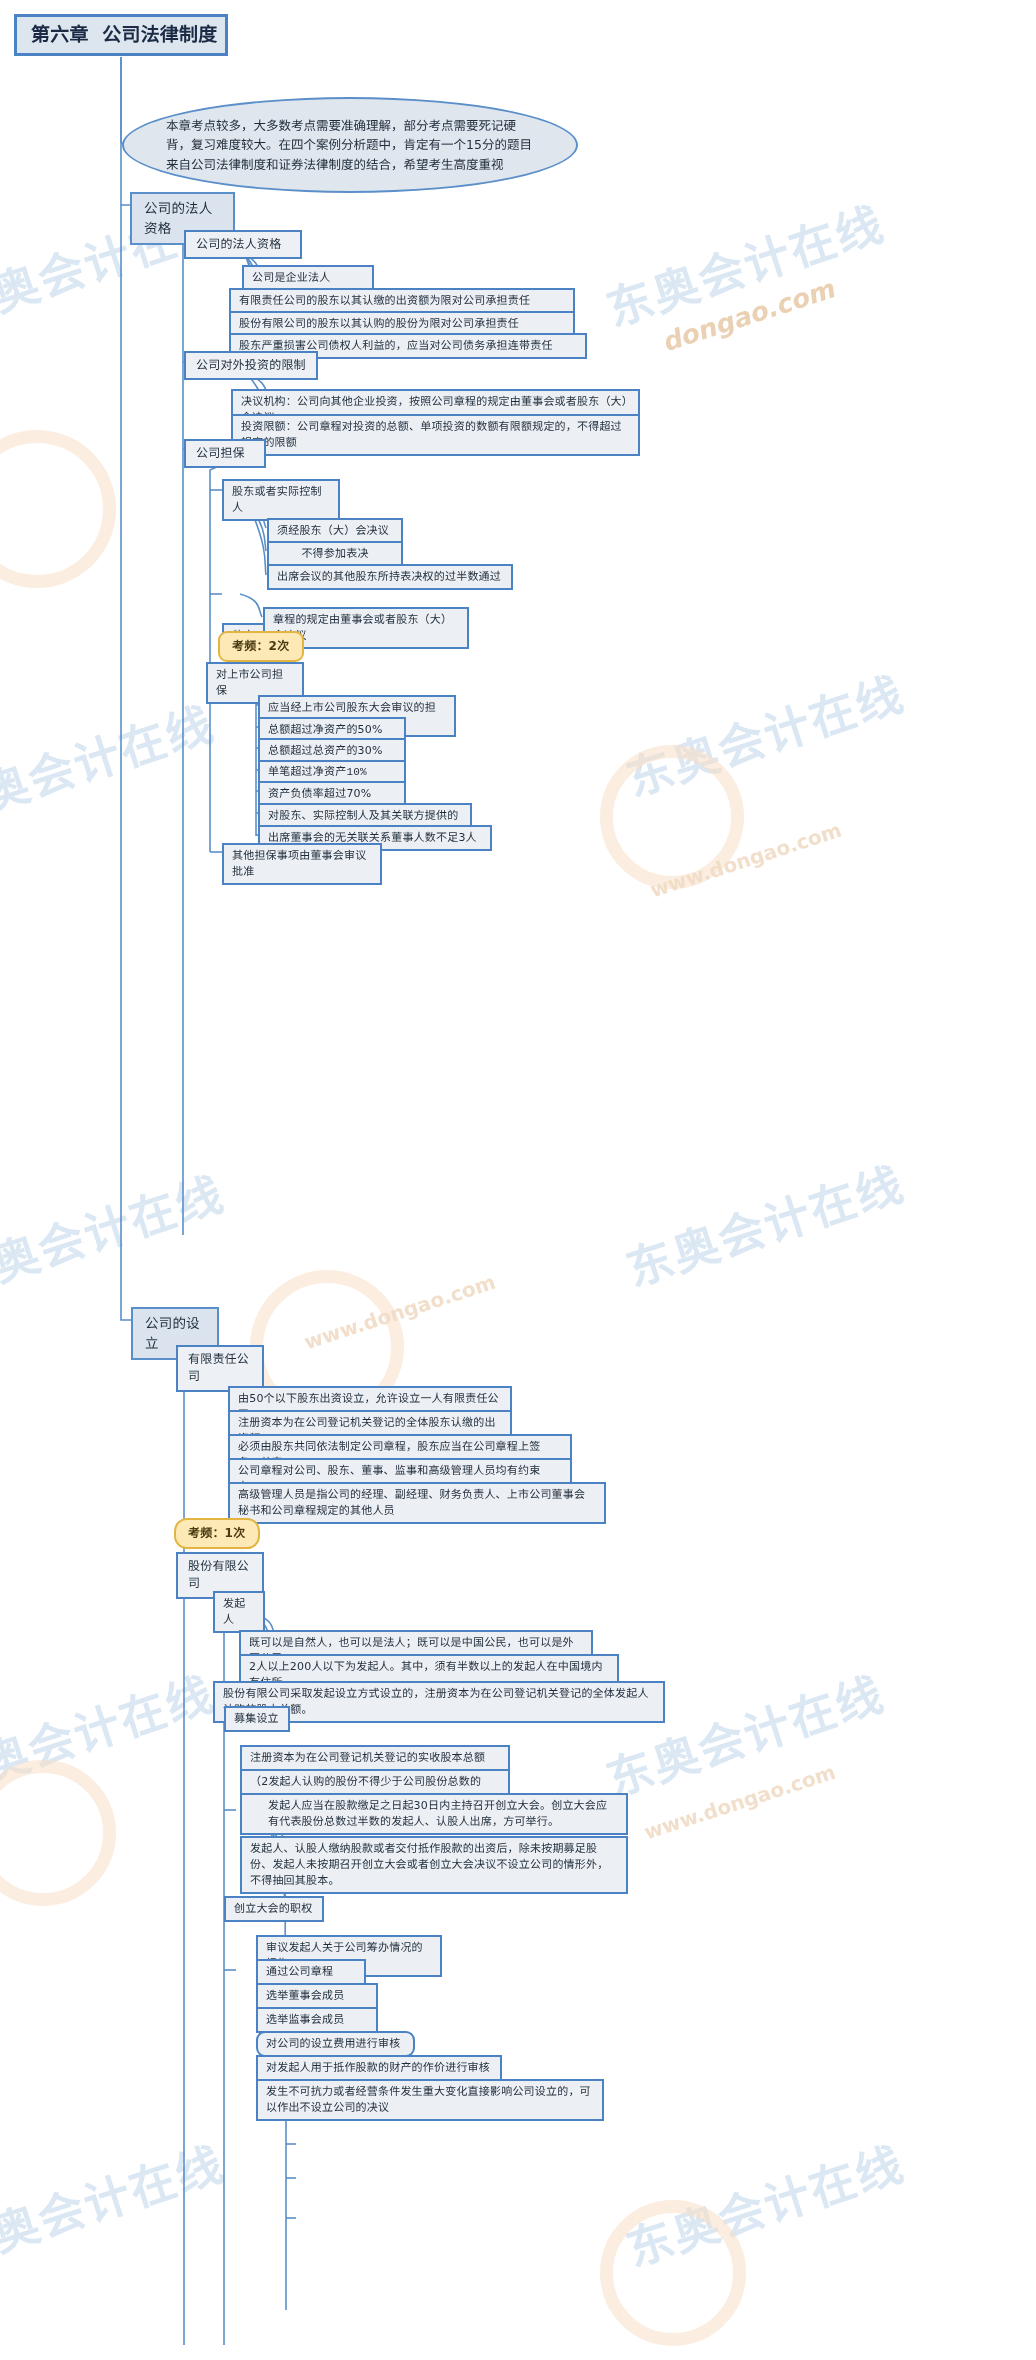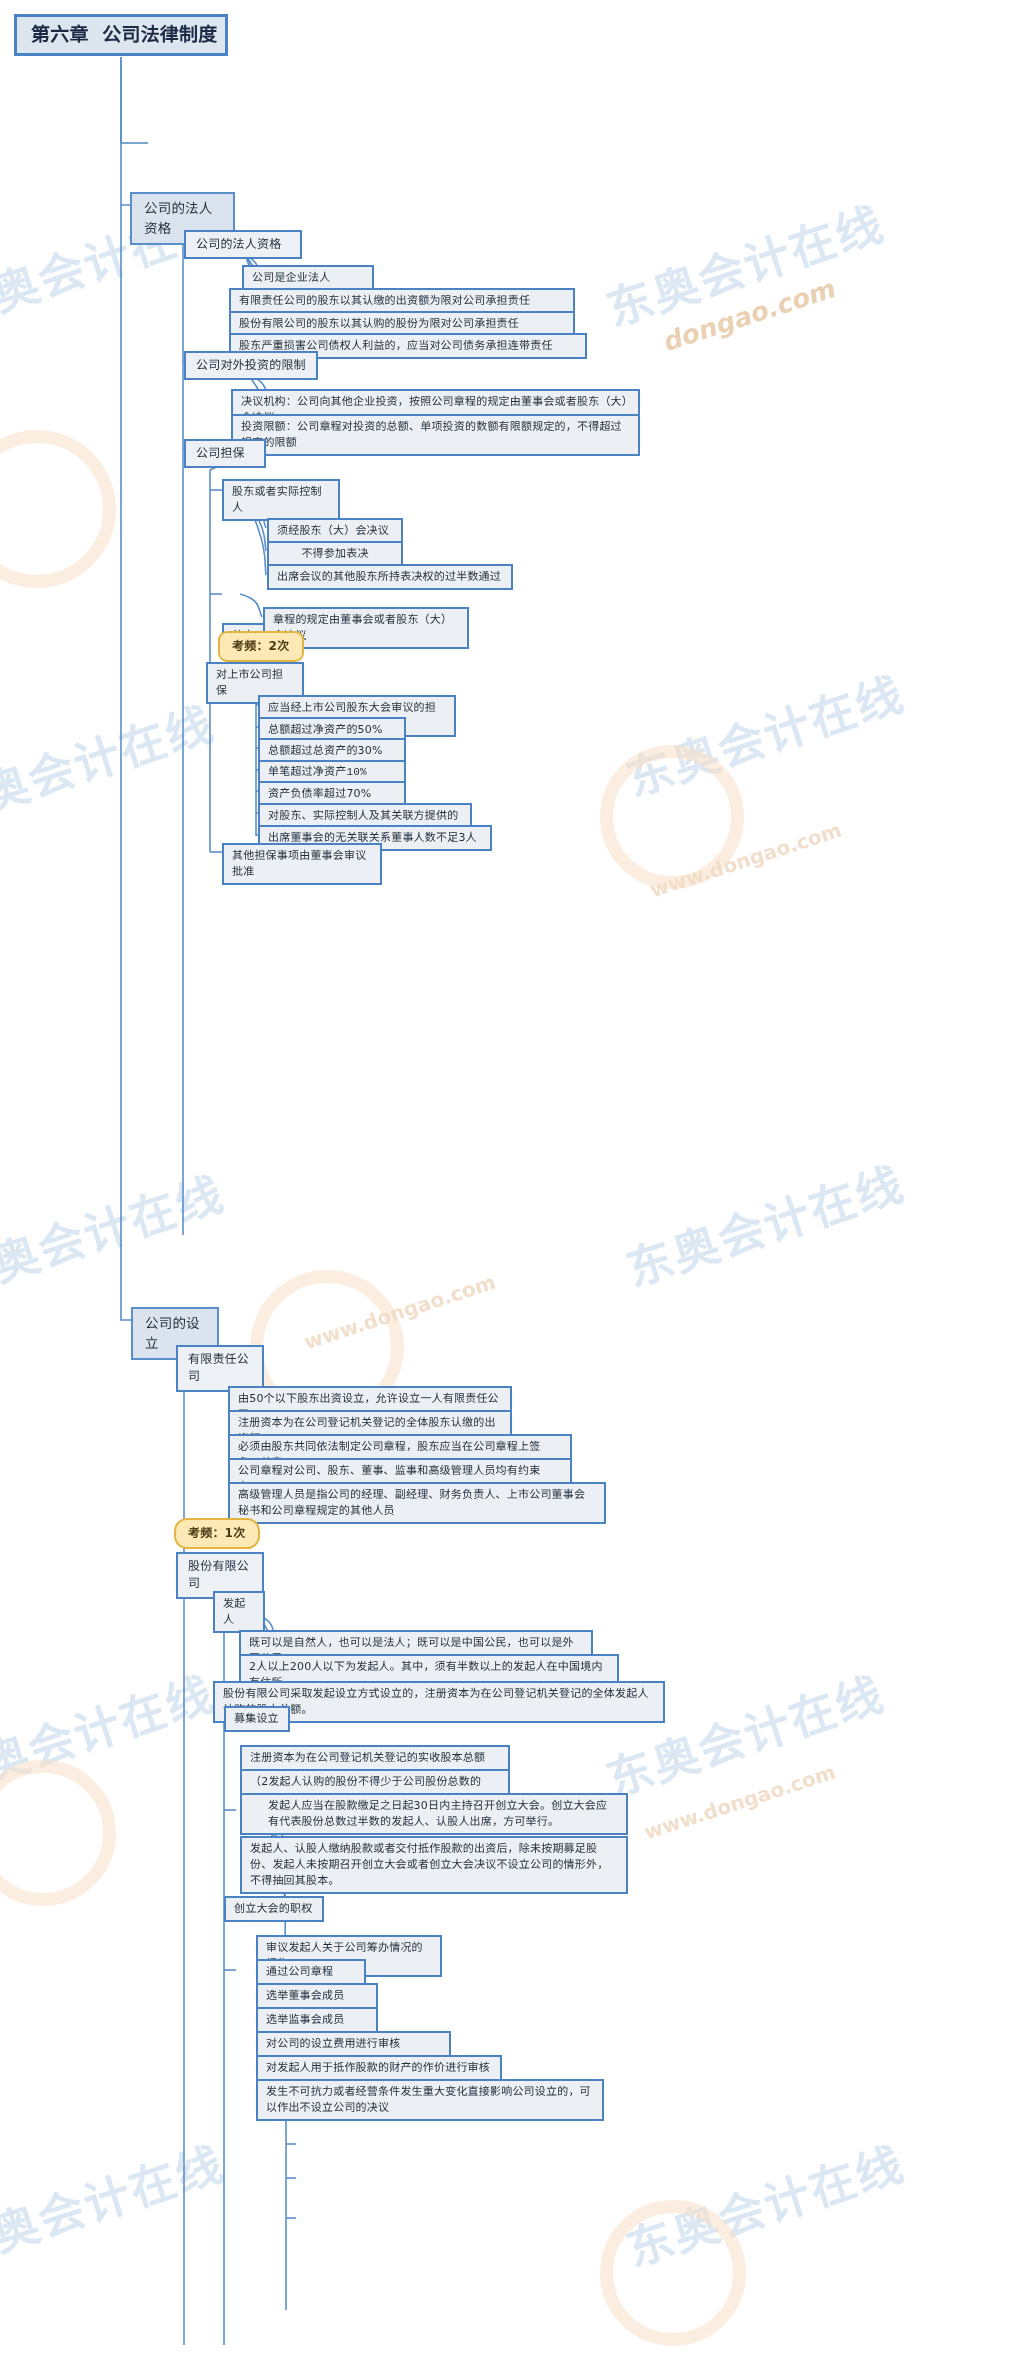--- a/index.html
+++ b/index.html
@@ -256,20 +256,23 @@
       <path d="M286,2076 L296,2076"></path>
       <path d="M286,2110 L296,2110"></path>
       <path d="M286,2144 L296,2144"></path>
       <path d="M286,2178 L296,2178"></path>
       <path d="M286,2218 L296,2218"></path>
     </g>
   </svg>
 
   <div class="node root">第六章  公司法律制度</div>
 
+  <div class="ellipse">
+    <div class="ellipse-txt">本章考点较多，大多数考点需要准确理解，部分考点需要死记硬背，复习难度较大。在四个案例分析题中，肯定有一个15分的题目来自公司法律制度和证券法律制度的结合，希望考生高度重视</div>
+  </div>
 
   <div class="node lvl1" style="left:130px;top:192px;width:105px;">公司的法人资格</div>
 
   <div class="node lvl2" style="left:184px;top:230px;width:118px;">公司的法人资格</div>
   <div class="node leaf" style="left:242px;top:265px;width:132px;">公司是企业法人</div>
   <div class="node leaf" style="left:229px;top:288px;width:346px;">有限责任公司的股东以其认缴的出资额为限对公司承担责任</div>
   <div class="node leaf" style="left:229px;top:311px;width:346px;">股份有限公司的股东以其认购的股份为限对公司承担责任</div>
   <div class="node leaf" style="left:229px;top:333px;width:358px;">股东严重损害公司债权人利益的，应当对公司债务承担连带责任</div>
 
   <div class="node lvl2" style="left:184px;top:351px;width:134px;">公司对外投资的限制</div>
@@ -322,17 +325,17 @@
   <div class="node leaf" style="left:240px;top:1745px;width:270px;">注册资本为在公司登记机关登记的实收股本总额</div>
   <div class="node leaf" style="left:240px;top:1769px;width:270px;">（2发起人认购的股份不得少于公司股份总数的35%</div>
   <div class="node leaf" style="left:240px;top:1793px;width:388px;padding-left:26px;">发起人应当在股款缴足之日起30日内主持召开创立大会。创立大会应有代表股份总数过半数的发起人、认股人出席，方可举行。</div>
   <div class="node leaf" style="left:240px;top:1836px;width:388px;">发起人、认股人缴纳股款或者交付抵作股款的出资后，除未按期募足股份、发起人未按期召开创立大会或者创立大会决议不设立公司的情形外，不得抽回其股本。</div>
 
   <div class="node lvl3" style="left:224px;top:1896px;width:100px;">创立大会的职权</div>
   <div class="node leaf" style="left:256px;top:1935px;width:186px;">审议发起人关于公司筹办情况的报告</div>
   <div class="node leaf" style="left:256px;top:1959px;width:110px;">通过公司章程</div>
   <div class="node leaf" style="left:256px;top:1983px;width:122px;">选举董事会成员</div>
   <div class="node leaf" style="left:256px;top:2007px;width:122px;">选举监事会成员</div>
-  <div class="node leaf" style="left:256px;top:2031px;width:195px;">对公司的设立费用进行审核</div>
+  <div class="node leaf" style="left:256px;top:2031px;width:159px;border-radius:9px;">对公司的设立费用进行审核</div>
   <div class="node leaf" style="left:256px;top:2055px;width:246px;">对发起人用于抵作股款的财产的作价进行审核</div>
   <div class="node leaf" style="left:256px;top:2079px;width:348px;">发生不可抗力或者经营条件发生重大变化直接影响公司设立的，可以作出不设立公司的决议</div>
 
 </div>
 
 </body></html>

